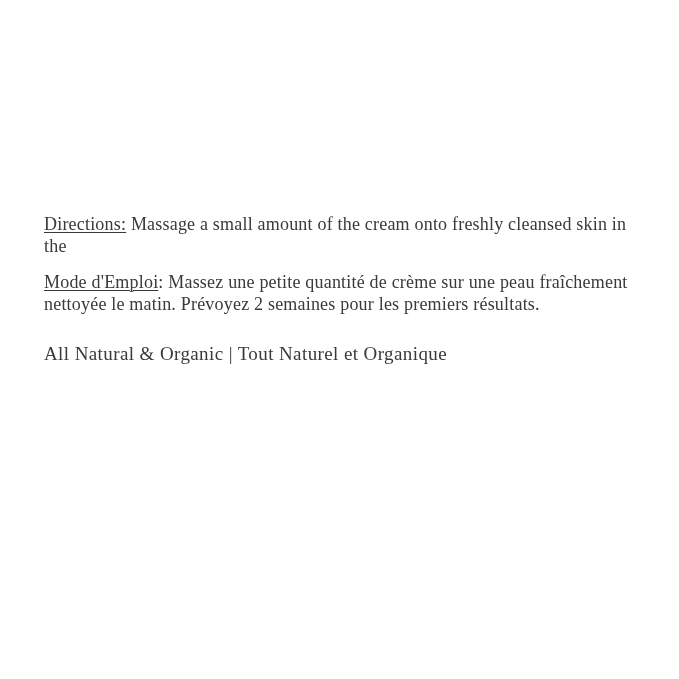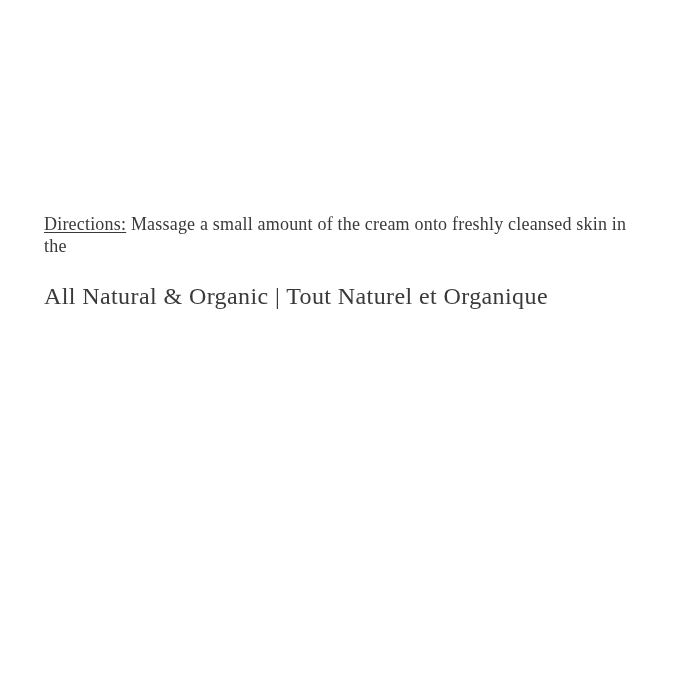--- a/index.html
+++ b/index.html
@@ -24,28 +24,29 @@
     line-height: 22px;
     letter-spacing: 0.2px;
   }
   .underline {
     text-decoration: underline;
     text-decoration-thickness: 1px;
     text-underline-offset: 2px;
   }
   .footer-line {
     margin: 27px 0 14px 0;
-    font-size: 24px;
+    font-size: 19px;
     line-height: 24px;
     letter-spacing: 0.4px;
   }
 </style>
 </head>
 <body>
 
 <div class="canvas">
 
   <p class="para"><span class="underline">Directions:</span><span> Massage a small amount of the cream onto freshly cleansed skin in the</span><br></p>
 
+  <p class="para"><span class="underline">Mode d'Emploi</span><span>: Massez une petite quantité de crème sur une peau fraîchement</span><br><span>nettoyée le matin. Prévoyez 2 semaines pour les premiers résultats.</span></p>
 
   <p class="footer-line">All Natural &amp; Organic | Tout Naturel et Organique</p>
 
 </div>
 
 </body></html>

